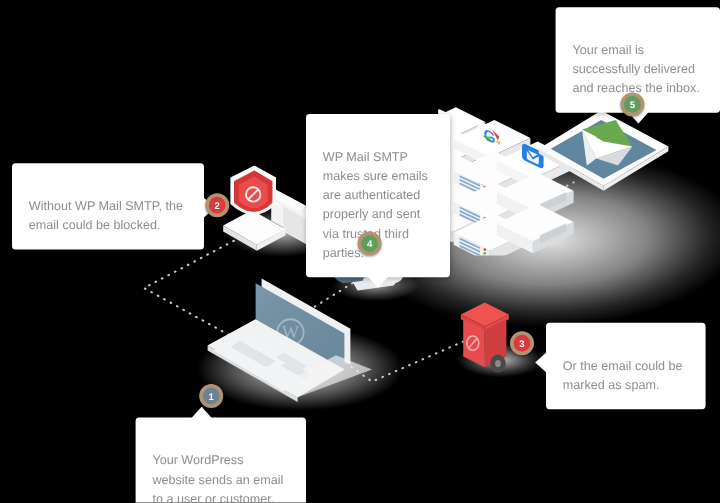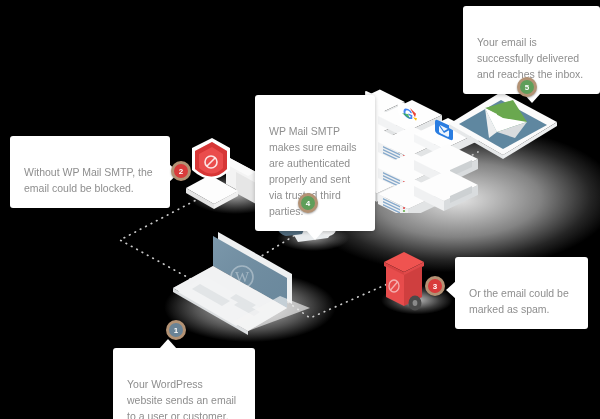--- a/index.html
+++ b/index.html
@@ -29,21 +29,21 @@
   .callout .txt{font-size:10.5px;line-height:16px;color:#8e8e8e;white-space:pre-line;margin-top:16px;}
   .tip{position:absolute;width:0;height:0;}
   .tip-r{right:-9px;top:28px;border-top:9px solid transparent;border-bottom:9px solid transparent;border-left:10px solid #fff;}
   .tip-l{left:-9px;top:24px;border-top:9px solid transparent;border-bottom:9px solid transparent;border-right:10px solid #fff;}
   .tip-d{left:50%;margin-left:-9px;bottom:-9px;border-left:9px solid transparent;border-right:9px solid transparent;border-top:10px solid #fff;}
   .tip-u{left:46px;top:-9px;border-left:9px solid transparent;border-right:9px solid transparent;border-bottom:10px solid #fff;}
 
   #callout-blocked{left:10px;top:136px;width:160px;}
   #callout-authenticated{left:255px;top:95px;width:120px;}
   #callout-delivered{left:463px;top:6px;width:137px;}
-  #callout-spam{left:455px;top:257px;width:133px;}
+  #callout-spam{left:455px;top:269px;width:133px;}
   #callout-sends{left:113px;top:348px;width:142px;}
 
   
   .badge{position:absolute;width:20px;height:20px;border-radius:50%;
     display:flex;align-items:center;justify-content:center;
     font-size:8px;font-weight:bold;color:#fff;
     border:3px solid #b39274;box-sizing:border-box;
     box-shadow:0 1px 2px rgba(0,0,0,.35);}
   #badge-1{left:166px;top:320px;background:#6a8396;}
   #badge-2{left:171px;top:161px;background:#d93b3b;}

